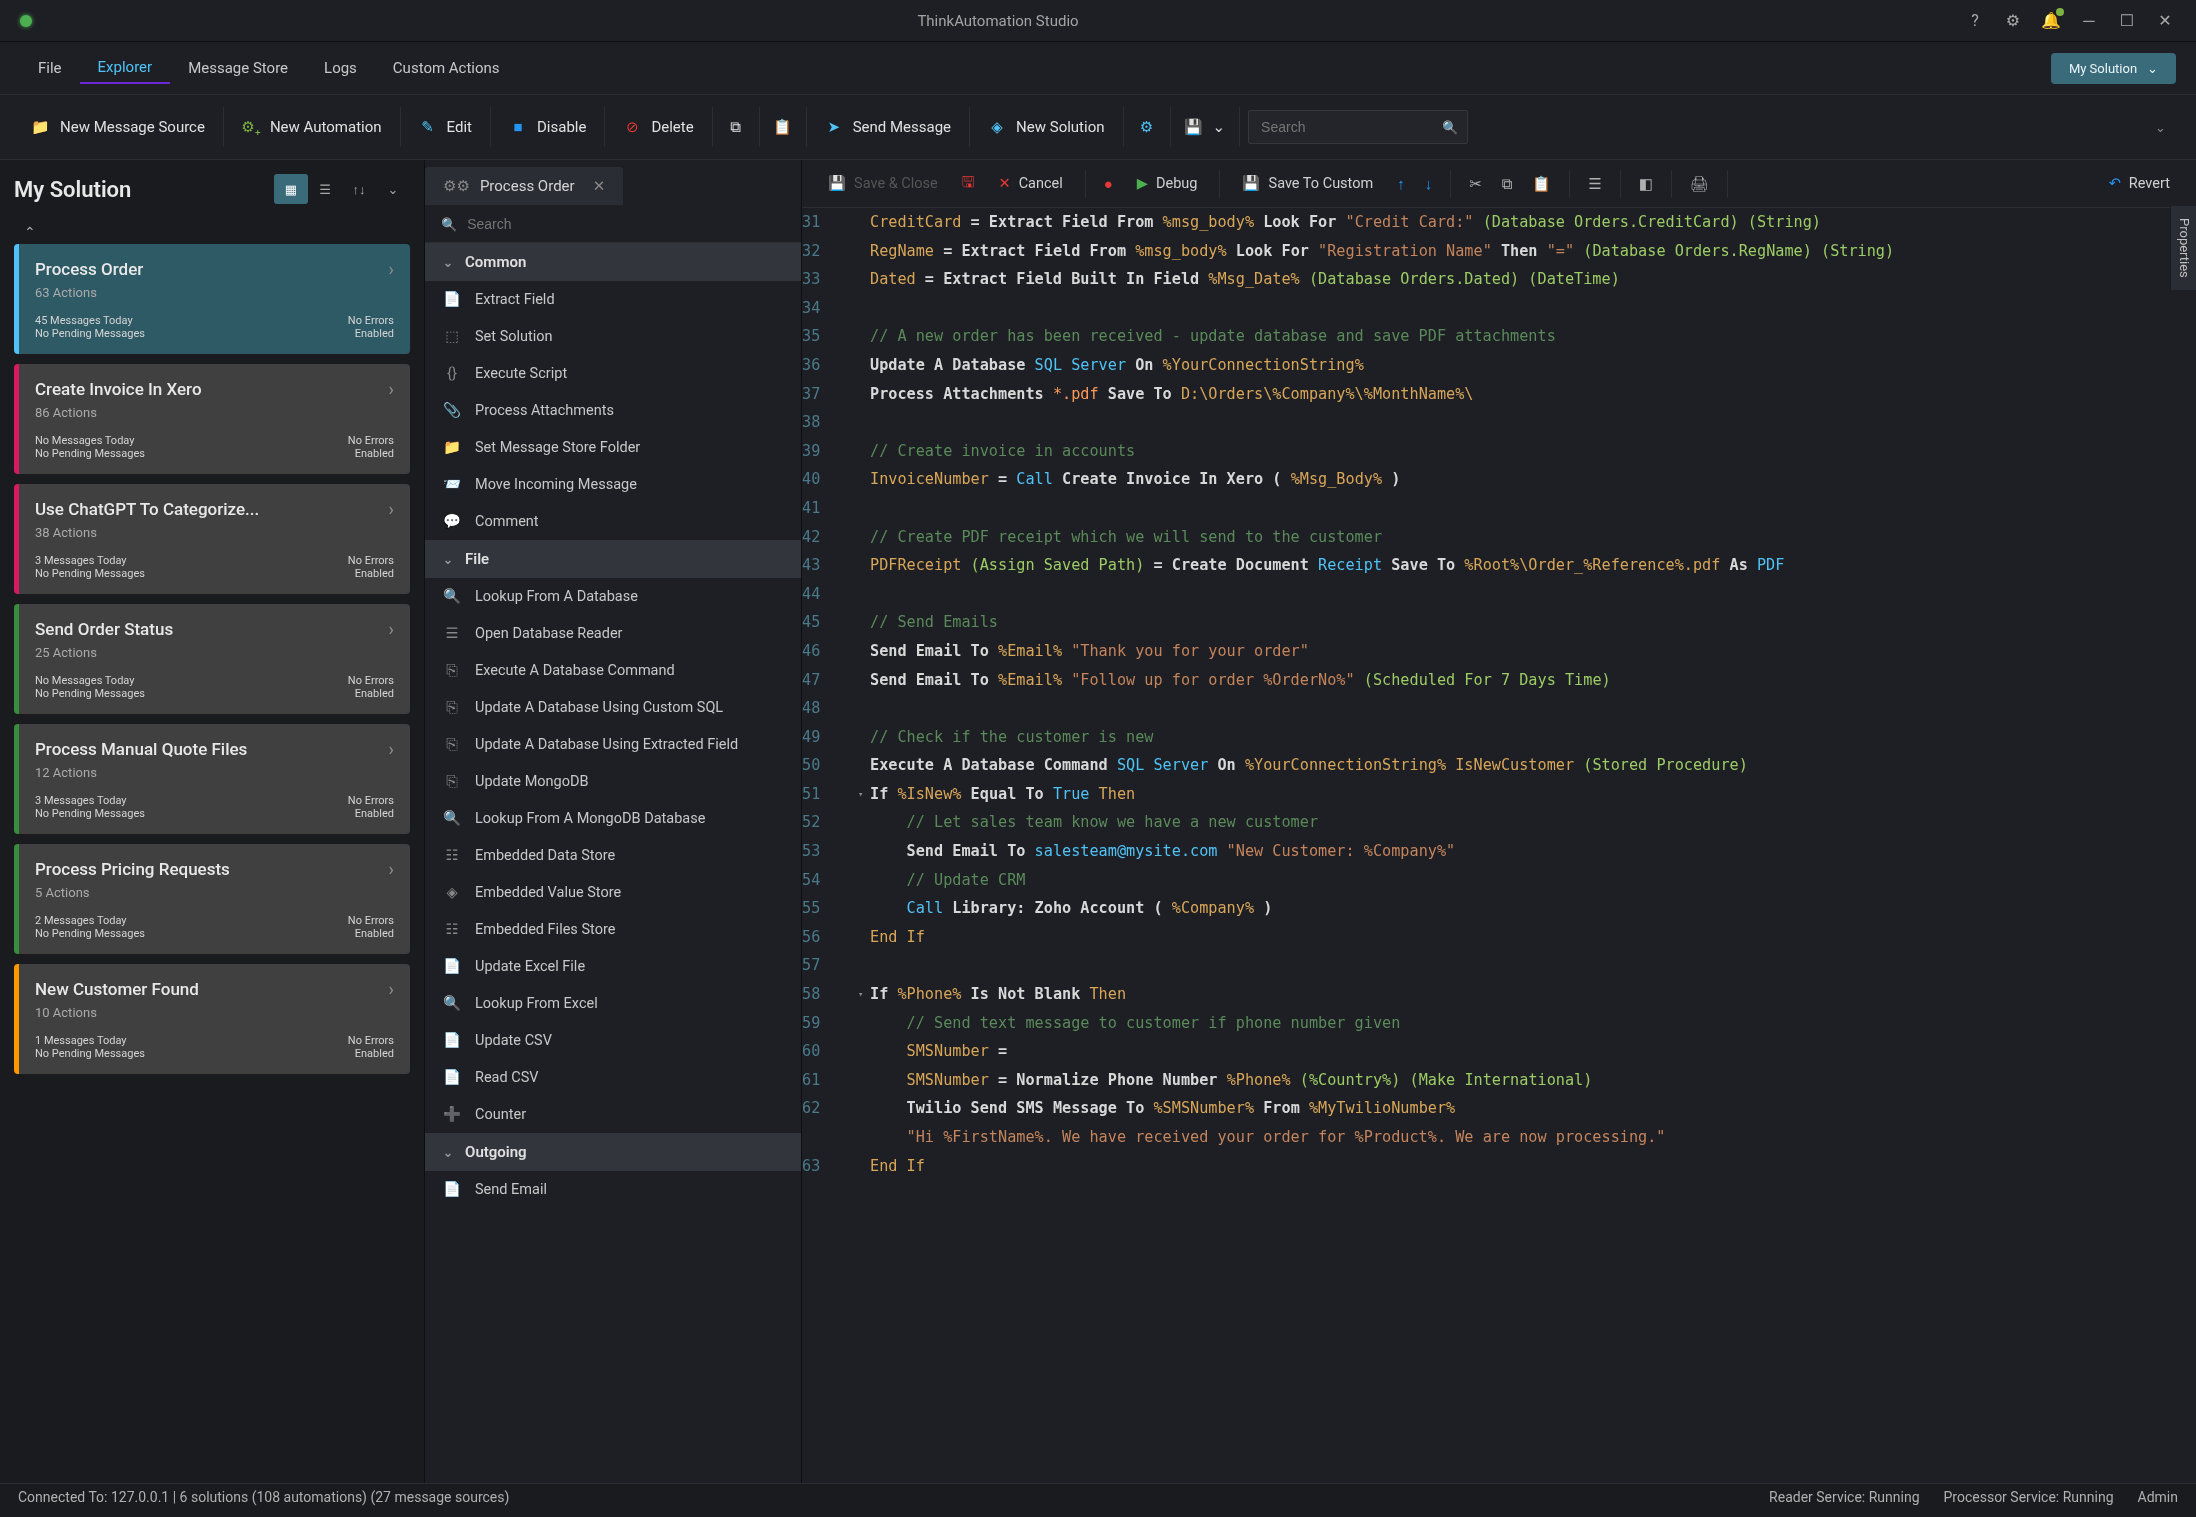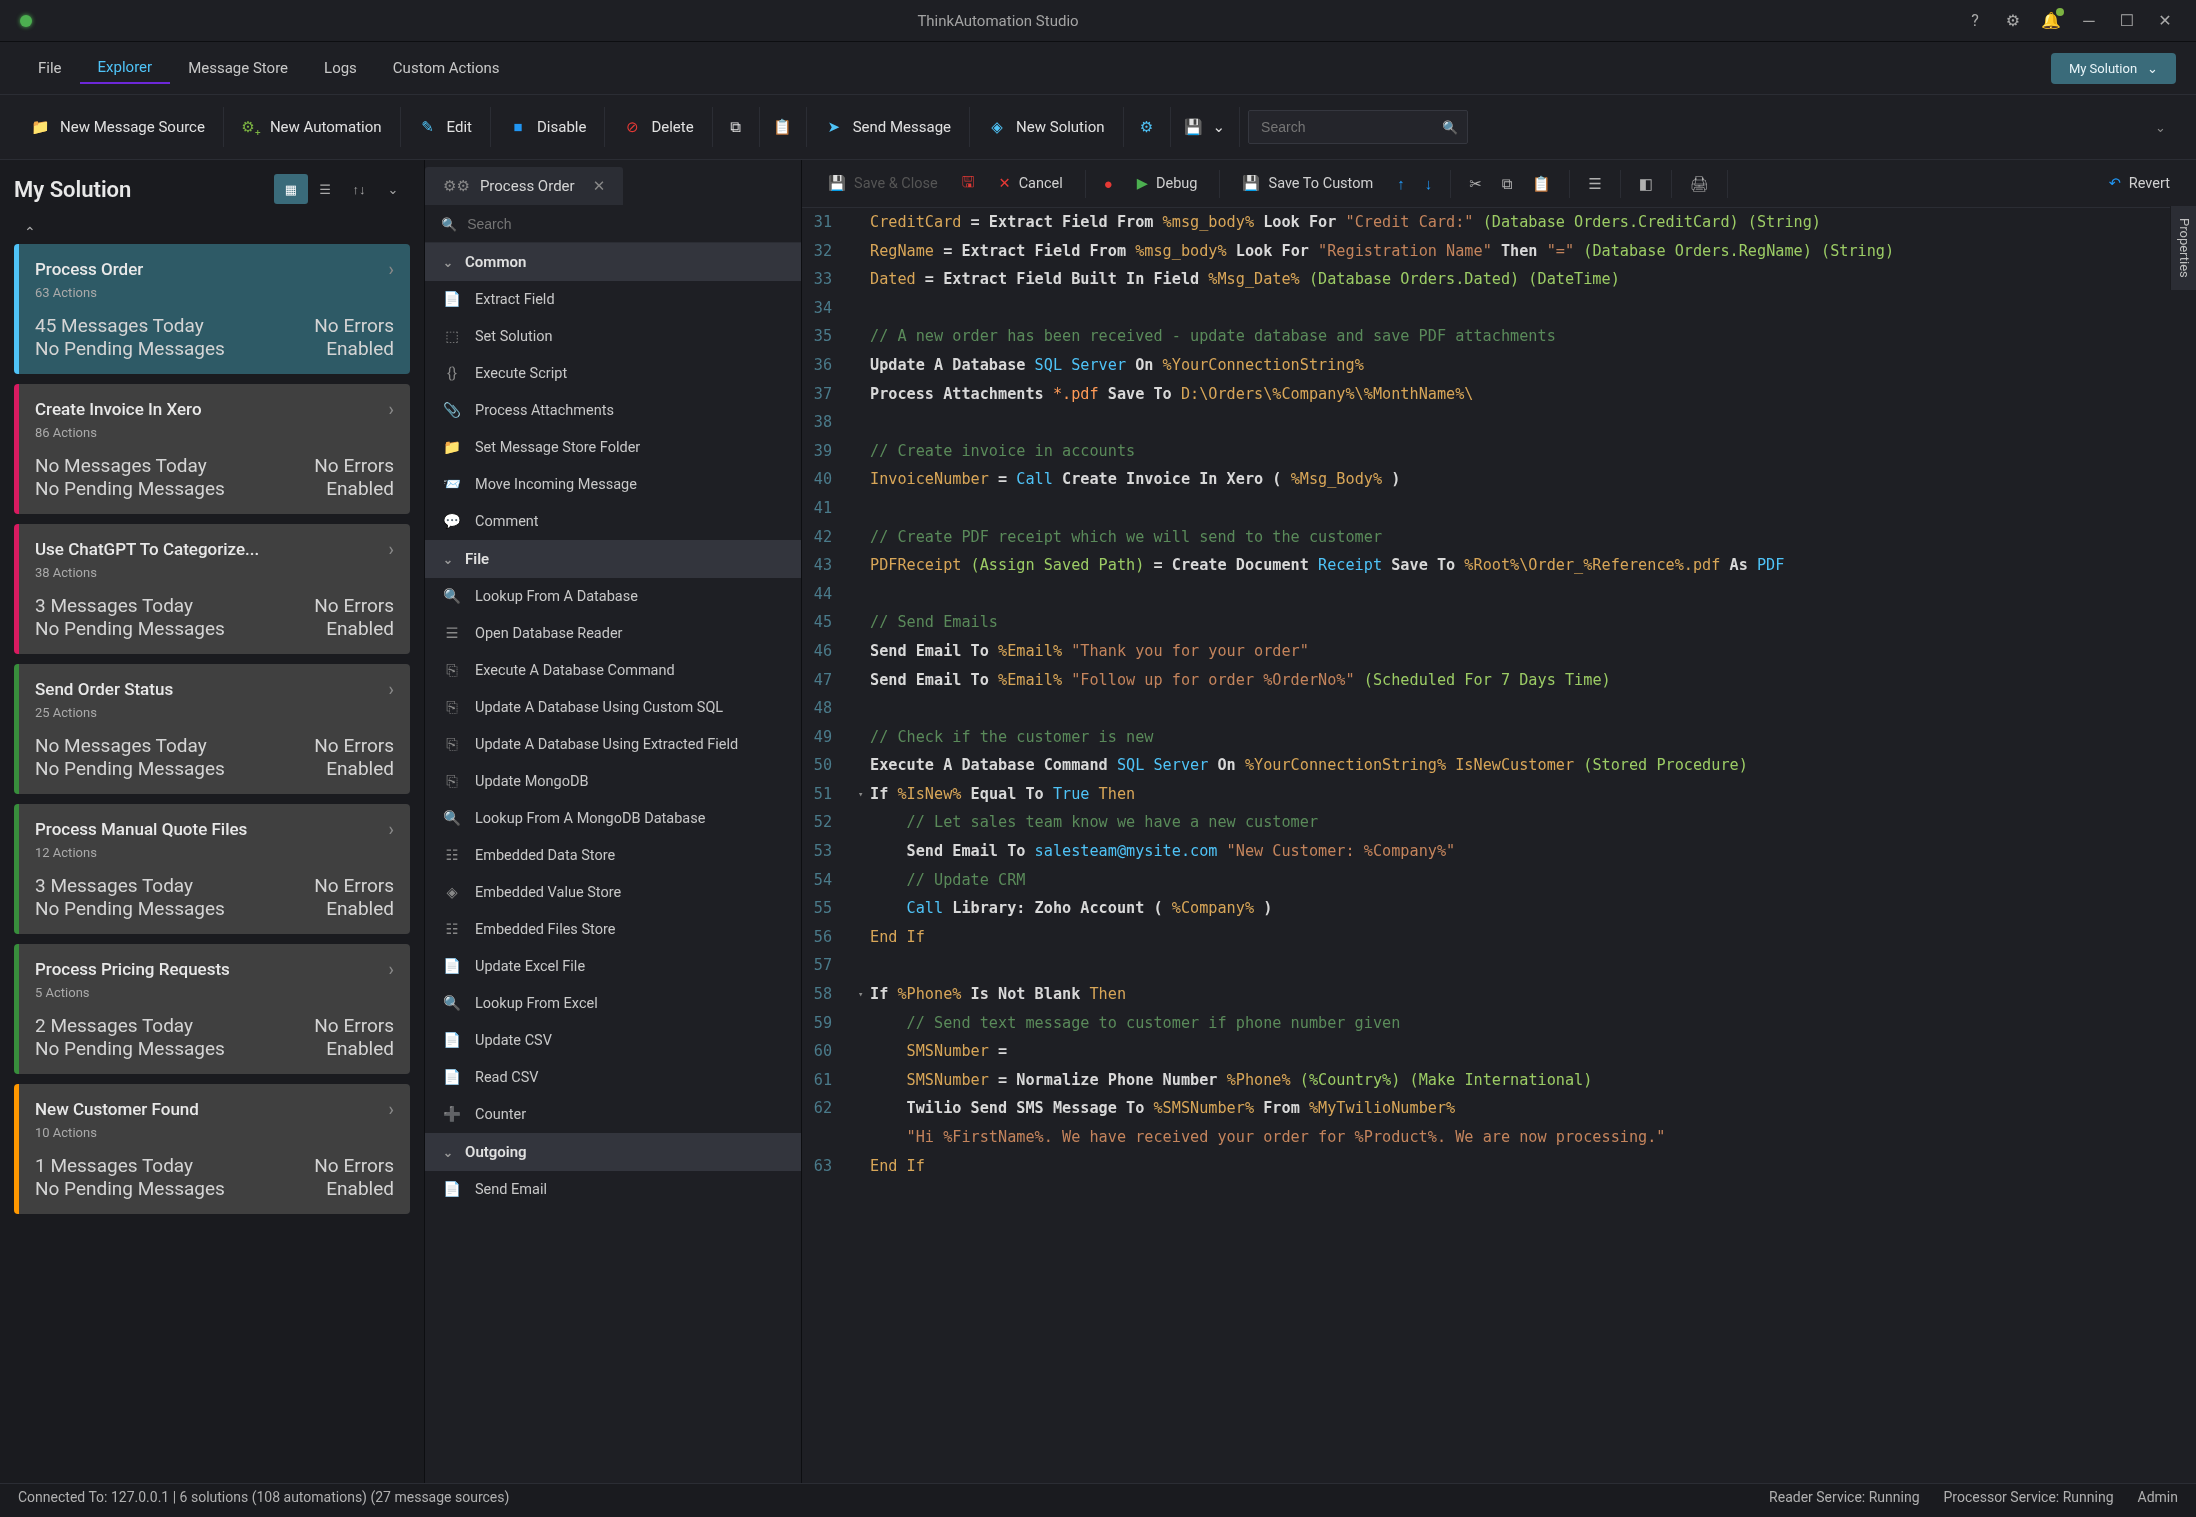--- a/index.html
+++ b/index.html
@@ -51,21 +51,21 @@
 .view-toggles .vt.active { background: #3a6b7a; color: #fff; border-radius: 3px; }
 .collapse-caret { color: #aaa; padding: 4px 10px; cursor: pointer; font-size: 14px; }
 
 .automation-card { background: #404040; border-radius: 4px; padding: 14px 16px; margin-bottom: 10px; border-left: 5px solid #388e3c; cursor: pointer; position: relative; }
 .automation-card.selected { background: #2e5a66; border-left-color: #4fc3f7; }
 .automation-card.yellow { border-left-color: #ff9800; }
 .automation-card.magenta { border-left-color: #d81b60; }
 .automation-card .card-title { color: #e8e8e8; font-size: 17px; font-weight: 500; margin-bottom: 6px; display: flex; justify-content: space-between; align-items: center; }
 .automation-card .card-title::after { content: "›"; font-size: 18px; color: #888; }
 .automation-card .card-sub { color: #aaa; font-size: 13px; margin-bottom: 14px; }
-.automation-card .card-stats { display: flex; justify-content: space-between; font-size: 19px; }
+.automation-card .card-stats { display: flex; justify-content: space-between; font-size: 11px; }
 .automation-card .card-stats .left-col { color: #d4d4d4; }
 .automation-card .card-stats .right-col { text-align: right; color: #d4d4d4; }
 
 .center-panel { width: 378px; background: #1e1f24; border-left: 1px solid #0d0e11; border-right: 1px solid #0d0e11; display: flex; flex-direction: column; }
 .tab-header { display: flex; align-items: center; height: 46px; }
 .tab { background: #2b2d34; padding: 10px 18px; display: flex; align-items: center; gap: 10px; font-size: 15px; color: #d4d4d4; border-radius: 3px 3px 0 0; margin-top: 6px; }
 .tab .prefix-ico { color: #888; }
 .tab .close { color: #888; margin-left: 8px; cursor: pointer; }
 .action-search { display: flex; align-items: center; gap: 10px; padding: 10px 16px; color: #aaa; border-bottom: 1px solid #2b2d34; }
 .action-search input { background: transparent; border: none; color: #d4d4d4; outline: none; flex: 1; font-size: 14px; }
@@ -78,21 +78,21 @@
 
 .code-panel { flex: 1; background: #1e1f24; display: flex; flex-direction: column; position: relative; }
 .code-toolbar { height: 48px; display: flex; align-items: center; padding: 0 14px; gap: 4px; border-bottom: 1px solid #2b2d34; }
 .code-toolbar .ctbtn { display: flex; align-items: center; gap: 8px; padding: 6px 12px; color: #d0d0d0; cursor: pointer; font-size: 14.5px; }
 .code-toolbar .ctbtn.disabled { color: #555; }
 .code-toolbar .sep { width: 1px; height: 28px; background: #2b2d34; margin: 0 6px; }
 .code-toolbar .spacer { flex: 1; }
 .code-toolbar .ico-only { padding: 6px 8px; color: #b0b0b0; cursor: pointer; font-size: 15px; }
 
 .code-body { flex: 1; display: flex; overflow: hidden; font-family: "Consolas", "Menlo", monospace; font-size: 15.2px; line-height: 1.88; }
-.gutter { width: 56px; text-align: center; padding-right: 14px; color: #4a7a8a; background: #1e1f24; }
+.gutter { width: 56px; text-align: left; padding-right: 14px; color: #4a7a8a; background: #1e1f24; }
 .gutter div { height: 28.6px; }
 .code-lines { flex: 1; padding-left: 12px; white-space: pre; overflow-x: auto; }
 .code-lines div { height: 28.6px; position: relative; }
 .fold-marker { position: absolute; left: -12px; top: 6px; color: #888; font-size: 9px; }
 
 .tok-kw { color: #d8d8d8; font-weight: 600; }
 .tok-var { color: #d8a658; }
 .tok-pct { color: #d8a658; }
 .tok-str { color: #c4845c; }
 .tok-type { color: #4fc3f7; }

